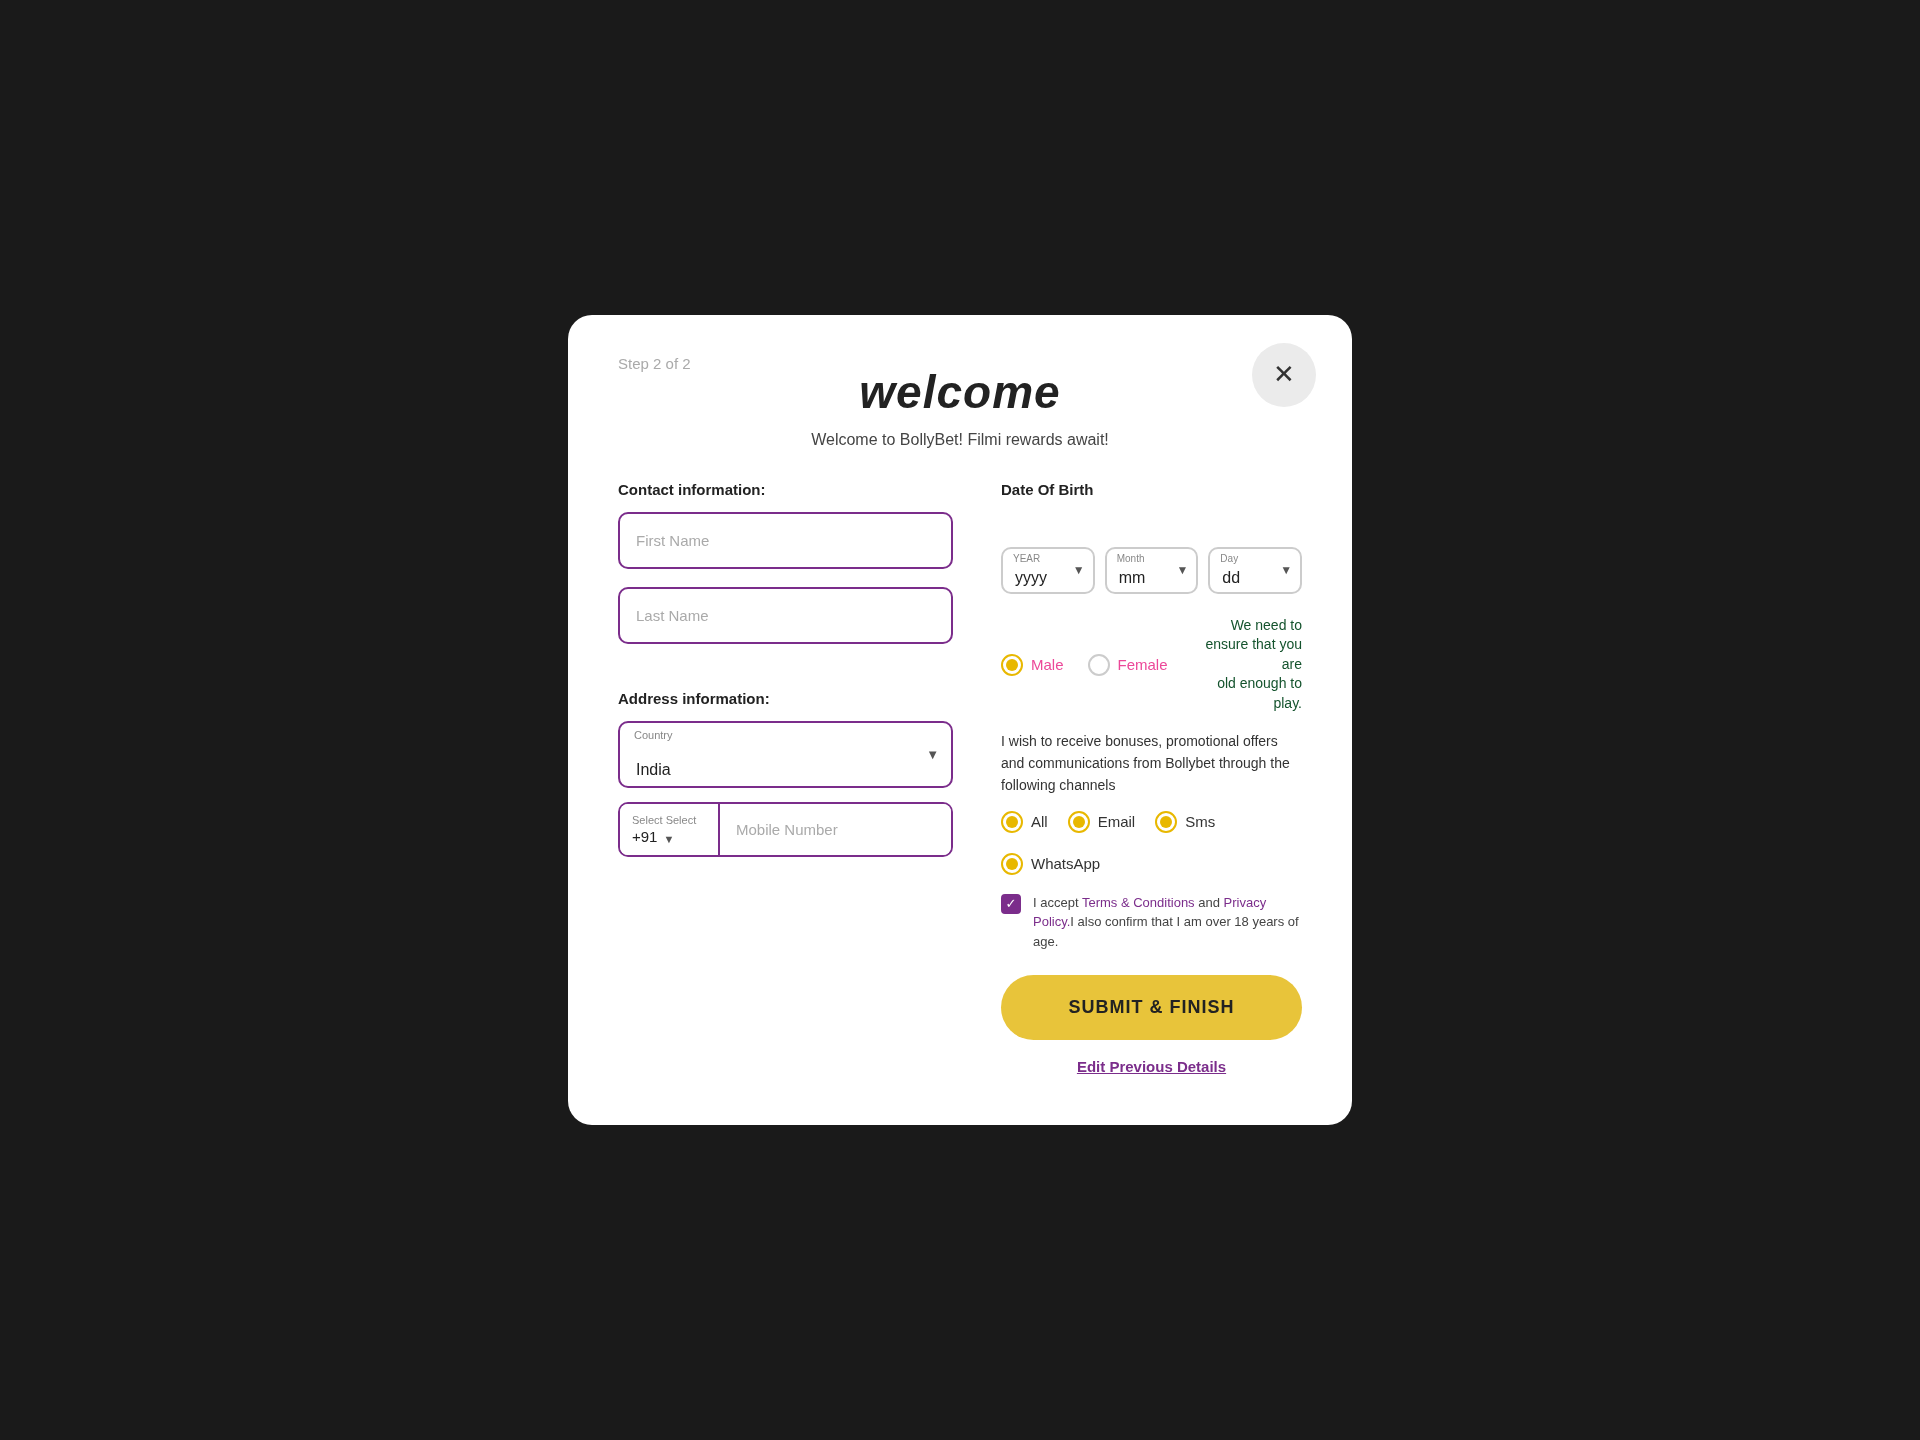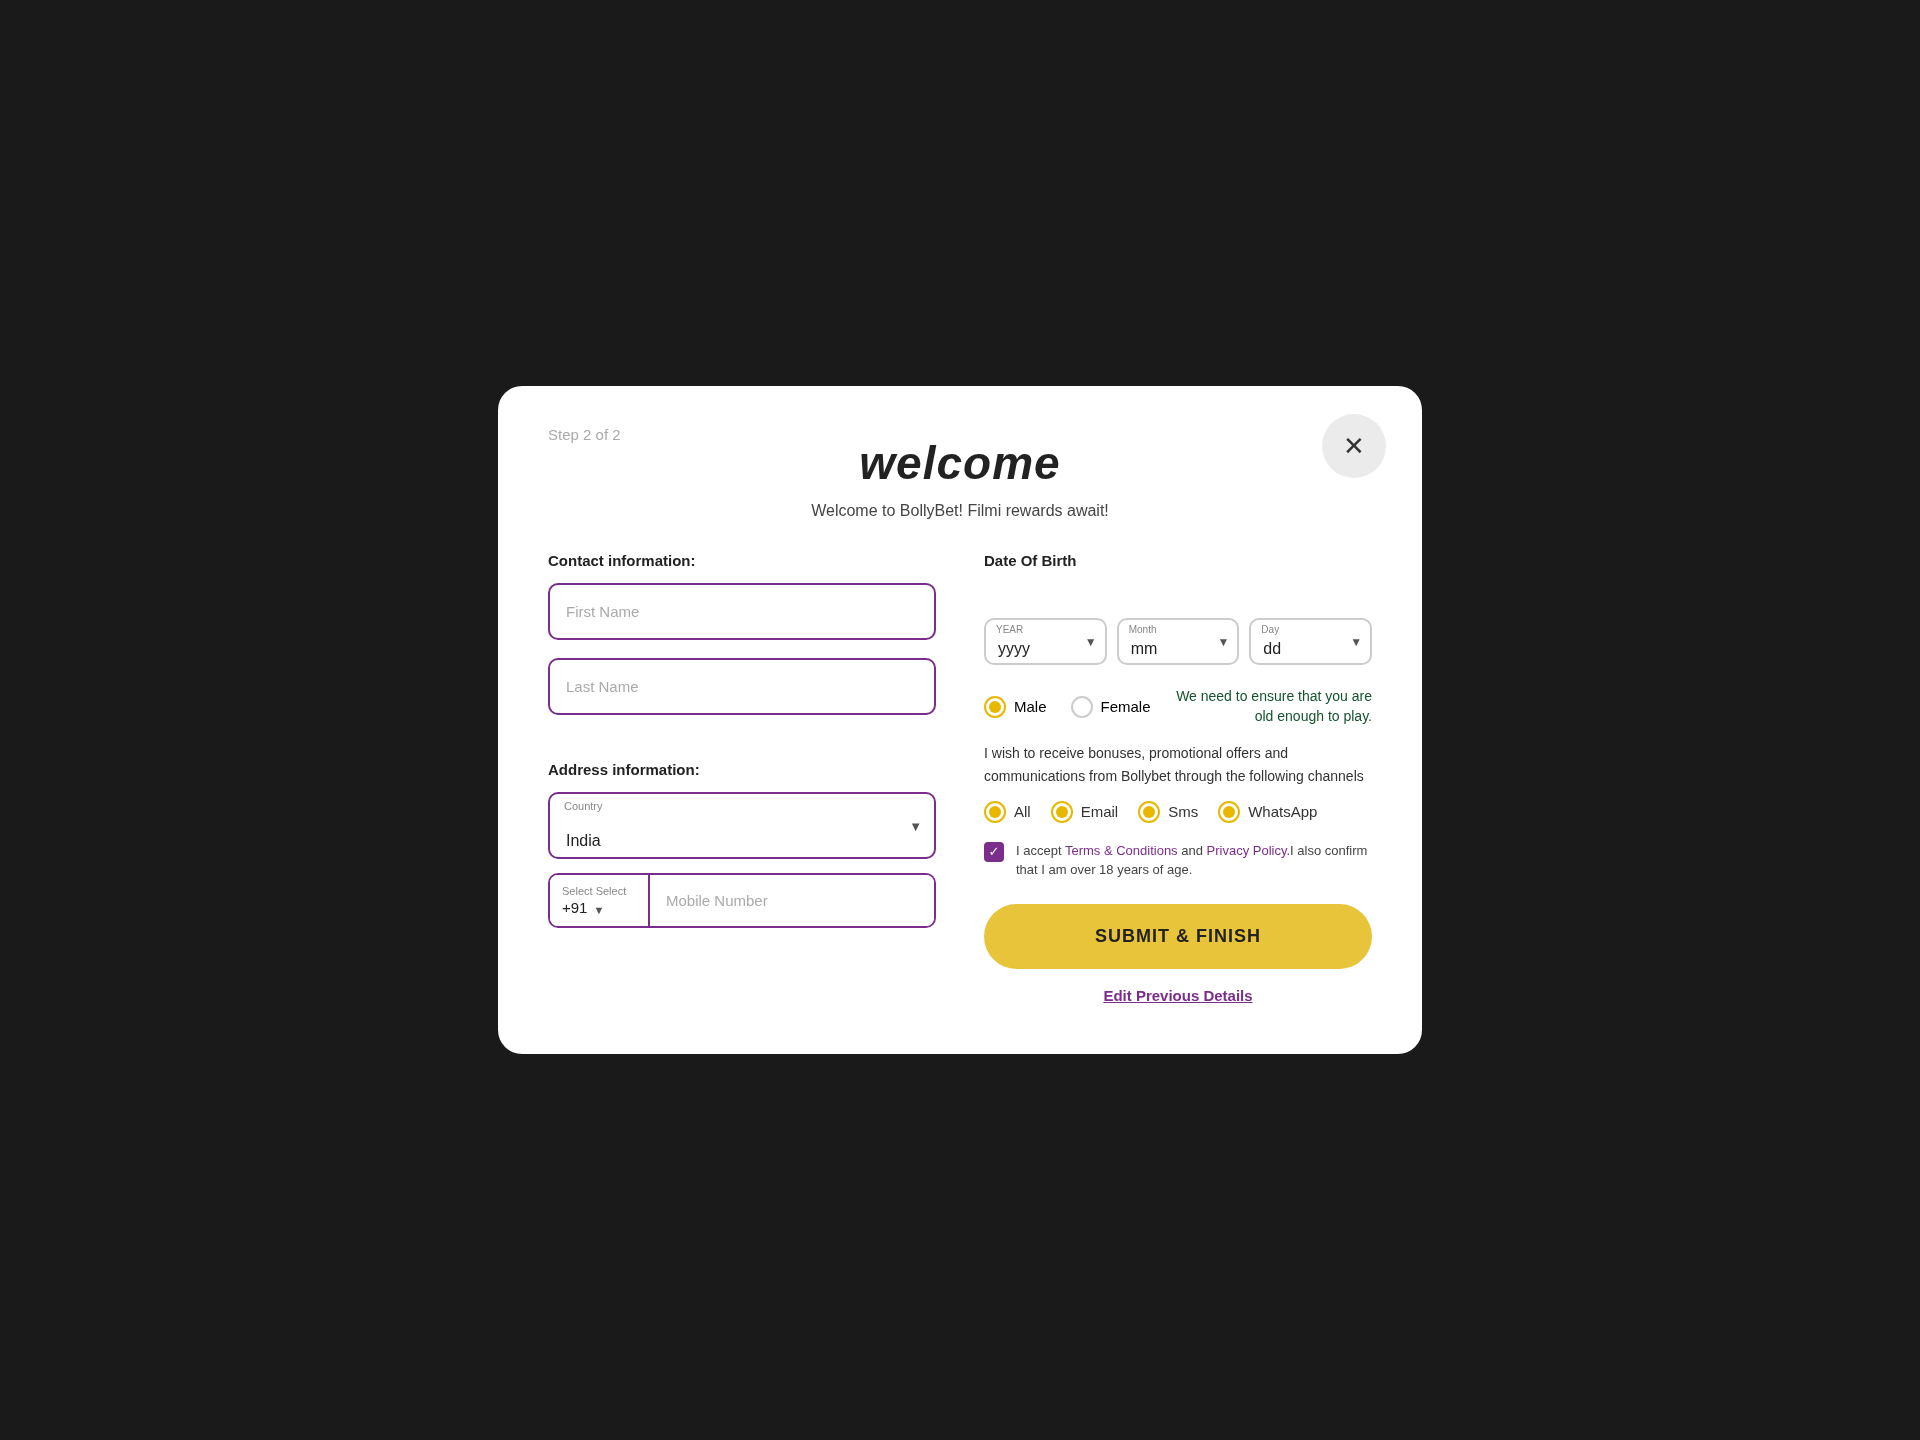--- a/index.html
+++ b/index.html
@@ -7,21 +7,21 @@
       background: #1a1a1a;
       display: flex;
       align-items: center;
       justify-content: center;
       min-height: 100vh;
       font-family: -apple-system, BlinkMacSystemFont, 'Segoe UI', Arial, sans-serif;
     }
     .modal {
       background: #fff;
       border-radius: 24px;
-      width: 924px;
+      width: 784px;
       padding: 40px 50px 50px 50px;
       position: relative;
     }
     .step-label {
       position: absolute;
       top: 40px;
       left: 50px;
       color: #aaa;
       font-size: 15px;
     }
@@ -208,21 +208,21 @@
       align-items: center;
       gap: 24px;
       margin-bottom: 16px;
     }
     .gender-option {
       display: flex;
       align-items: center;
       gap: 8px;
       cursor: pointer;
       font-size: 15px;
-      color: #000000;
+      color: #ec4899;
     }
     .radio-custom {
       width: 22px;
       height: 22px;
       border-radius: 50%;
       border: 2px solid #ccc;
       display: flex;
       align-items: center;
       justify-content: center;
       background: #fff;

